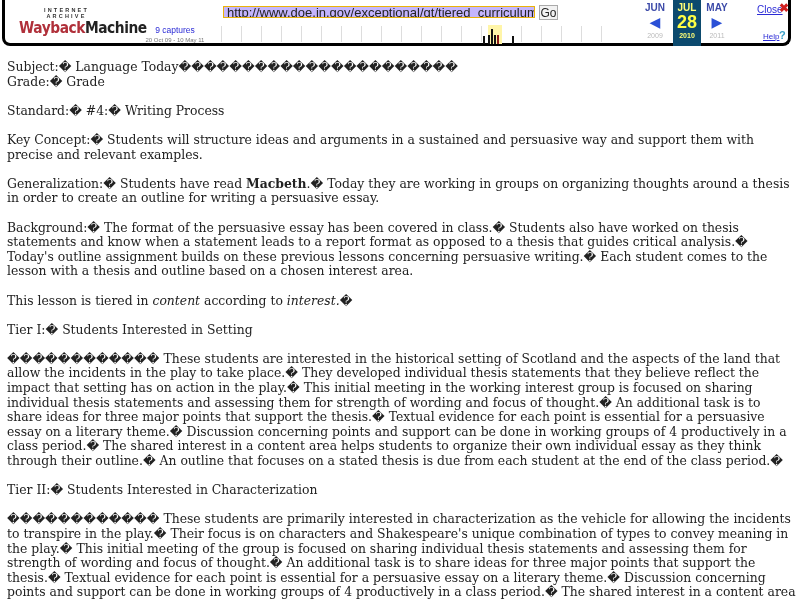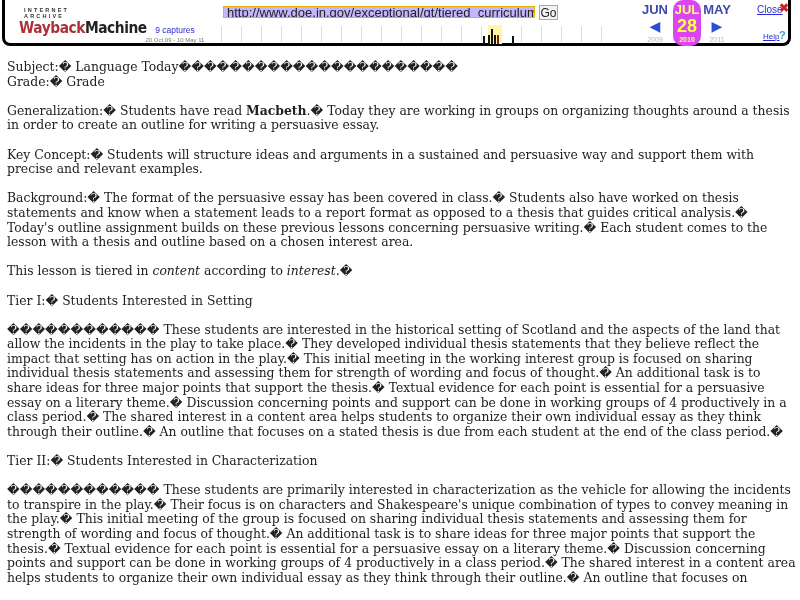--- a/index.html
+++ b/index.html
@@ -5,21 +5,21 @@
   html, body { margin: 0; padding: 0; background: #ffffff; }
   body { width: 800px; height: 600px; overflow: hidden; position: relative; }
 
   
   .wb-bar {
     position: absolute; left: 2px; top: 0; width: 789px; height: 46px;
     background: #ffffff; border: 3px solid #000; border-top: none;
     border-radius: 0 0 8px 8px; box-sizing: border-box;
     font-family: "Liberation Sans", sans-serif;
   }
-  .wb-logo { position: absolute; left: 14px; top: 7px; width: 90px; height: 32px; }
+  .wb-logo { position: absolute; left: 14px; top: 7px; width: 90px; height: 32px; text-align: center; }
   .wb-logo .ia { font-size: 5.5px; letter-spacing: 2.2px; color: #333; font-weight: bold; display: block; margin-left: 5px; }
   .wb-logo .wm { display: block; margin-top: 1px; font-family: "DejaVu Sans", sans-serif; font-weight: bold; font-size: 15px; line-height: 16px; letter-spacing: -0.5px; transform: scaleX(0.92); transform-origin: left; }
   .wb-logo .wm .w1 { color: #b0303a; }
   .wb-logo .wm .w2 { color: #222; }
 
   .wb-captures { position: absolute; left: 128px; top: 25px; width: 84px; text-align: center; }
   .wb-captures a { font-size: 8.5px; color: #2b2bd6; display: block; }
   .wb-captures .range { font-size: 6px; color: #777; display: block; margin-top: 2px; }
 
   .wb-url {
@@ -33,23 +33,23 @@
     box-sizing: border-box;
   }
   .wb-timeline { position: absolute; left: 216px; top: 24px; width: 398px; height: 20px; }
   .wb-timeline .tick { position: absolute; top: 2px; width: 1px; height: 16px; background: #ddd; }
   .wb-timeline .hl { position: absolute; left: 267px; top: 1px; width: 14px; height: 19px; background: #fff5a8; }
   .wb-timeline .bar { position: absolute; width: 2px; background: #111; bottom: 0; }
 
   .wb-cal { position: absolute; left: 636px; top: 0; width: 96px; height: 46px; }
   .wb-cal .col { position: absolute; top: 0; width: 28px; height: 46px; text-align: center; }
   .wb-cal .col.prev { left: 0; }
-  .wb-cal .col.cur { left: 32px; background: #d946ef; border-radius: 10px; }
+  .wb-cal .col.cur { left: 32px; background: #0c4a6e; }
   .wb-cal .col.next { left: 62px; }
-  .wb-cal .mon { display: block; font-size: 13px; font-weight: bold; color: #3c4aa8; margin-top: 2px; }
+  .wb-cal .mon { display: block; font-size: 10px; font-weight: bold; color: #3c4aa8; margin-top: 2px; }
   .wb-cal .col.cur .mon { color: #ffff77; }
   .wb-cal .day { display: block; font-size: 18px; font-weight: bold; color: #ffff44; line-height: 19px; }
   .wb-cal .arrow { display: block; font-size: 14px; color: #2b50d6; line-height: 19px; }
   .wb-cal .yr { display: block; font-size: 7px; color: #bbb; }
   .wb-cal .col.cur .yr { color: #ffff77; font-weight: bold; }
 
   .wb-close { position: absolute; left: 752px; top: 4px; font-size: 10px; color: #2b2bd6; text-decoration: underline; }
   .wb-close-x { position: absolute; left: 774px; top: 1px; font-size: 12px; font-weight: bold; color: #d02020; }
   .wb-help { position: absolute; left: 758px; top: 32px; font-size: 8px; color: #2b2bd6; text-decoration: underline; }
   .wb-help-q { position: absolute; left: 774px; top: 29px; font-size: 11px; font-weight: bold; color: #3aa0c8; }
@@ -132,21 +132,22 @@
   <span class="wb-close-x">✖</span>
   <a class="wb-help">Help</a>
   <span class="wb-help-q">?</span>
 </div>
 
 <div class="doc">
   <p>
     <span>Subject:� Language Today����������������������</span><br>
     <span>Grade:� Grade</span>
   </p>
+  <p>Standard:� #4:� Writing Process</p>
+  <p>Key Concept:� Students will structure ideas and arguments in a sustained and persuasive way and support them with precise and relevant examples.</p>
   <p><span>Generalization:� Students have read </span><b>Macbeth</b><span>.� Today they are working in groups on organizing thoughts around a thesis in order to create an outline for writing a persuasive essay.</span></p>
-  <p>Key Concept:� Students will structure ideas and arguments in a sustained and persuasive way and support them with precise and relevant examples.</p>
   <p>Background:� The format of the persuasive essay has been covered in class.� Students also have worked on thesis statements and know when a statement leads to a report format as opposed to a thesis that guides critical analysis.� Today's outline assignment builds on these previous lessons concerning persuasive writing.� Each student comes to the lesson with a thesis and outline based on a chosen interest area.</p>
   <p><span>This lesson is tiered in </span><i>content</i><span> according to </span><i>interest.</i><span>�</span></p>
   <p>Tier I:� Students Interested in Setting</p>
   <p>������������ These students are interested in the historical setting of Scotland and the aspects of the land that allow the incidents in the play to take place.� They developed individual thesis statements that they believe reflect the impact that setting has on action in the play.� This initial meeting in the working interest group is focused on sharing individual thesis statements and assessing them for strength of wording and focus of thought.� An additional task is to share ideas for three major points that support the thesis.� Textual evidence for each point is essential for a persuasive essay on a literary theme.� Discussion concerning points and support can be done in working groups of 4 productively in a class period.� The shared interest in a content area helps students to organize their own individual essay as they think through their outline.� An outline that focuses on a stated thesis is due from each student at the end of the class period.�</p>
   <p>Tier II:� Students Interested in Characterization</p>
   <p>������������ These students are primarily interested in characterization as the vehicle for allowing the incidents to transpire in the play.� Their focus is on characters and Shakespeare's unique combination of types to convey meaning in the play.� This initial meeting of the group is focused on sharing individual thesis statements and assessing them for strength of wording and focus of thought.� An additional task is to share ideas for three major points that support the thesis.� Textual evidence for each point is essential for a persuasive essay on a literary theme.� Discussion concerning points and support can be done in working groups of 4 productively in a class period.� The shared interest in a content area helps students to organize their own individual essay as they think through their outline.� An outline that focuses on</p>
 </div>
 
 </body></html>

